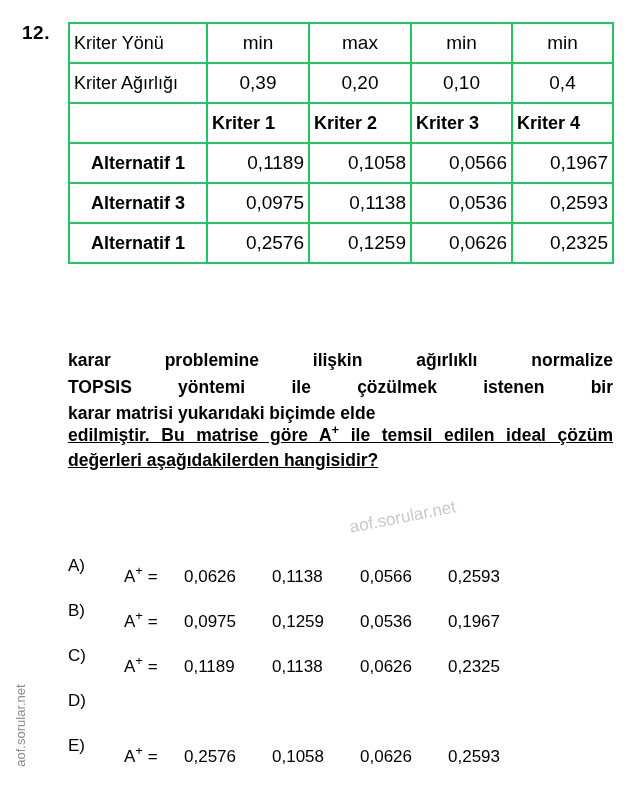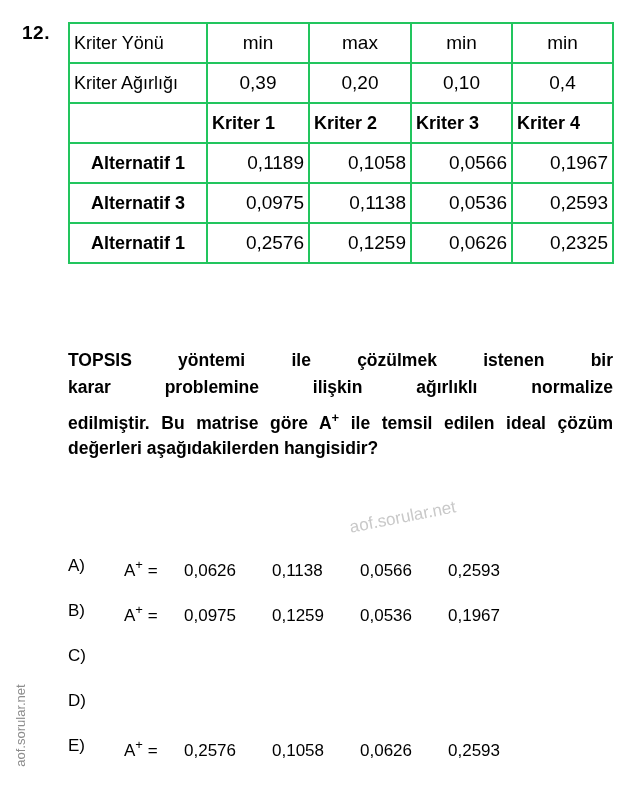--- a/index.html
+++ b/index.html
@@ -89,24 +89,24 @@
   .stem p.just {
     text-align: justify;
     text-align-last: justify;
     margin-bottom: 9px;
   }
   .stem p.last {
     text-align: justify;
     text-align-last: left;
   }
   .stem p.block2 {
-    margin-top: 15px;
     text-align: justify;
     text-align-last: left;
     line-height: 1.45;
+    text-decoration: underline;
   }
   sup.plus {
     font-size: 13px;
     vertical-align: super;
     line-height: 0;
   }
   
   .options {
     position: absolute;
     left: 68px;
@@ -119,21 +119,21 @@
   }
   .opt-letter {
     position: absolute;
     left: 0px;
     top: 0px;
     font-size: 17px;
   }
   .opt-body {
     position: absolute;
     left: 56px;
-    top: 5px;
+    top: 11px;
     font-size: 17px;
     white-space: nowrap;
   }
   .opt-body .val {
     display: inline-block;
     width: 88px;
   }
   .opt-body .aplus {
     display: inline-block;
     width: 60px;
@@ -220,22 +220,23 @@
           <td>0,2576</td>
           <td>0,1259</td>
           <td>0,0626</td>
           <td>0,2325</td>
         </tr>
       </tbody>
     </table>
   </div>
 
   <div class="stem">
+    <p class="just">karar problemine ilişkin ağırlıklı normalize</p>
     <p class="just">TOPSIS yöntemi ile çözülmek istenen bir</p>
-    <p class="just">karar problemine ilişkin ağırlıklı normalize</p>
+    <p class="last">karar matrisi yukarıdaki biçimde elde</p>
     <p class="block2">edilmiştir. Bu matrise göre A<sup class="plus">+</sup> ile temsil edilen ideal çözüm değerleri aşağıdakilerden hangisidir?</p>
   </div>
 
   <div class="options">
 
     <div class="opt-row">
       <span class="opt-letter">A)</span>
       <span class="opt-body">
         <span class="aplus">A<sup class="plus">+</sup> =</span><span class="val">0,0626</span><span class="val">0,1138</span><span class="val">0,0566</span><span class="val">0,2593</span>
       </span>
@@ -243,20 +244,23 @@
 
     <div class="opt-row">
       <span class="opt-letter">B)</span>
       <span class="opt-body">
         <span class="aplus">A<sup class="plus">+</sup> =</span><span class="val">0,0975</span><span class="val">0,1259</span><span class="val">0,0536</span><span class="val">0,1967</span>
       </span>
     </div>
 
     <div class="opt-row">
       <span class="opt-letter">C)</span>
+      <span class="opt-body">
+        <span class="aplus">A<sup class="plus">+</sup> =</span><span class="val">0,1189</span><span class="val">0,1138</span><span class="val">0,0626</span><span class="val">0,2325</span>
+      </span>
     </div>
 
     <div class="opt-row">
       <span class="opt-letter">D)</span>
     </div>
 
     <div class="opt-row">
       <span class="opt-letter">E)</span>
       <span class="opt-body">
         <span class="aplus">A<sup class="plus">+</sup> =</span><span class="val">0,2576</span><span class="val">0,1058</span><span class="val">0,0626</span><span class="val">0,2593</span>

